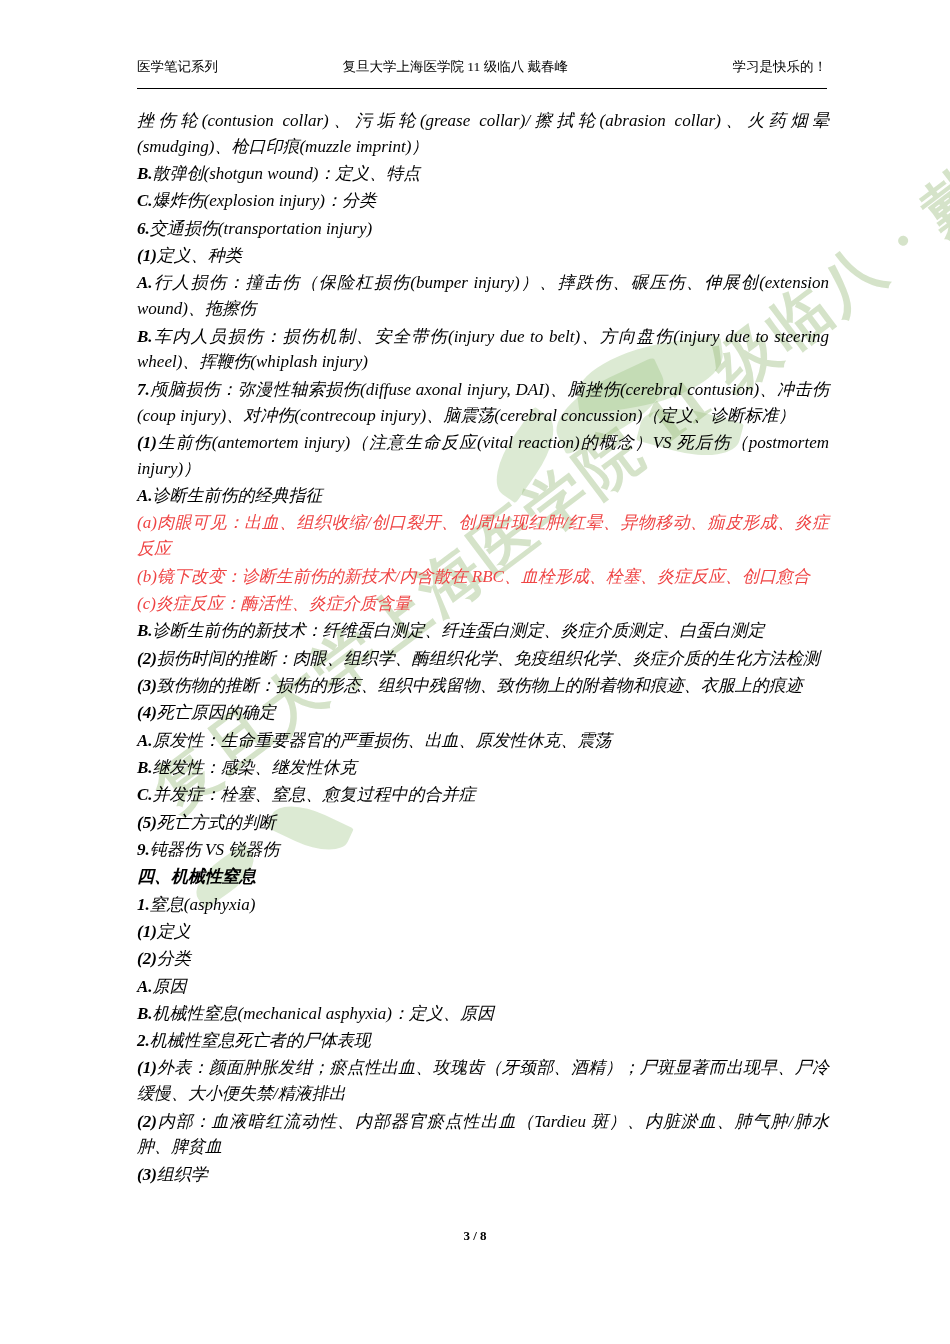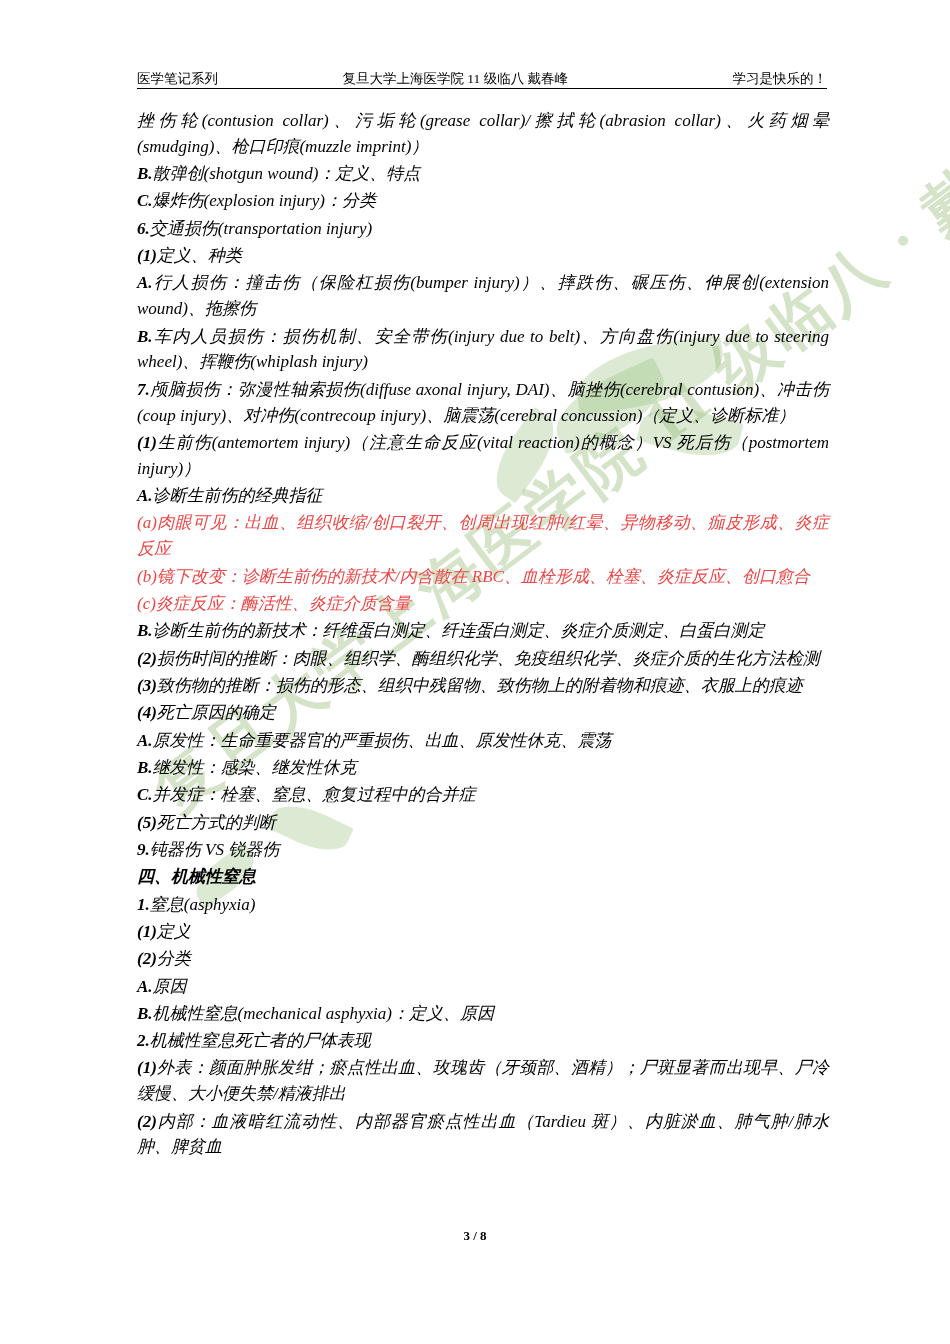--- a/index.html
+++ b/index.html
@@ -51,21 +51,21 @@
   .wm-leaf.l2 { width: 100px; height: 44px; left: 520px; top: 70px;  transform: rotate(15deg); }
   .wm-leaf.l3 { width: 90px;  height: 40px; left: 360px; top: 95px;  transform: rotate(-55deg); }
   .wm-leaf.l4 { width: 80px;  height: 36px; left: 150px; top: 470px; transform: rotate(25deg); }
   .wm-leaf.l5 { width: 70px;  height: 32px; left: 70px;  top: 520px; transform: rotate(-35deg); }
   .wm-leaf.l6 { width: 150px; height: 60px; left: 455px; top: 5px;   transform: rotate(-8deg); border-radius: 70% 8% 70% 8%;}
 
   
   .header {
     position: absolute;
     left: 137px;
-    top: 70px;
+    top: 58px;
     width: 690px;
     display: flex;
     justify-content: space-between;
     align-items: baseline;
     font-size: 13.5px;
     z-index: 2;
   }
   .header-rule {
     position: absolute;
     left: 137px;
@@ -154,19 +154,20 @@
     <p><b>9.</b>钝器伤 VS 锐器伤</p>
     <p><b>四、机械性窒息</b></p>
     <p><b>1.</b>窒息(asphyxia)</p>
     <p><b>(1)</b>定义</p>
     <p><b>(2)</b>分类</p>
     <p><b>A.</b>原因</p>
     <p><b>B.</b>机械性窒息(mechanical asphyxia)：定义、原因</p>
     <p><b>2.</b>机械性窒息死亡者的尸体表现</p>
     <p class="just"><b>(1)</b>外表：颜面肿胀发绀；瘀点性出血、玫瑰齿（牙颈部、酒精）；尸斑显著而出现早、尸冷缓慢、大小便失禁/精液排出</p>
     <p class="just"><b>(2)</b>内部：血液暗红流动性、内部器官瘀点性出血（Tardieu 斑）、内脏淤血、肺气肿/肺水肿、脾贫血</p>
+    <p><b>(3)</b>组织学</p>
   </div>
 
   <div class="footer">
     <span>3 / 8</span>
   </div>
 
 </div>
 
 </body></html>

